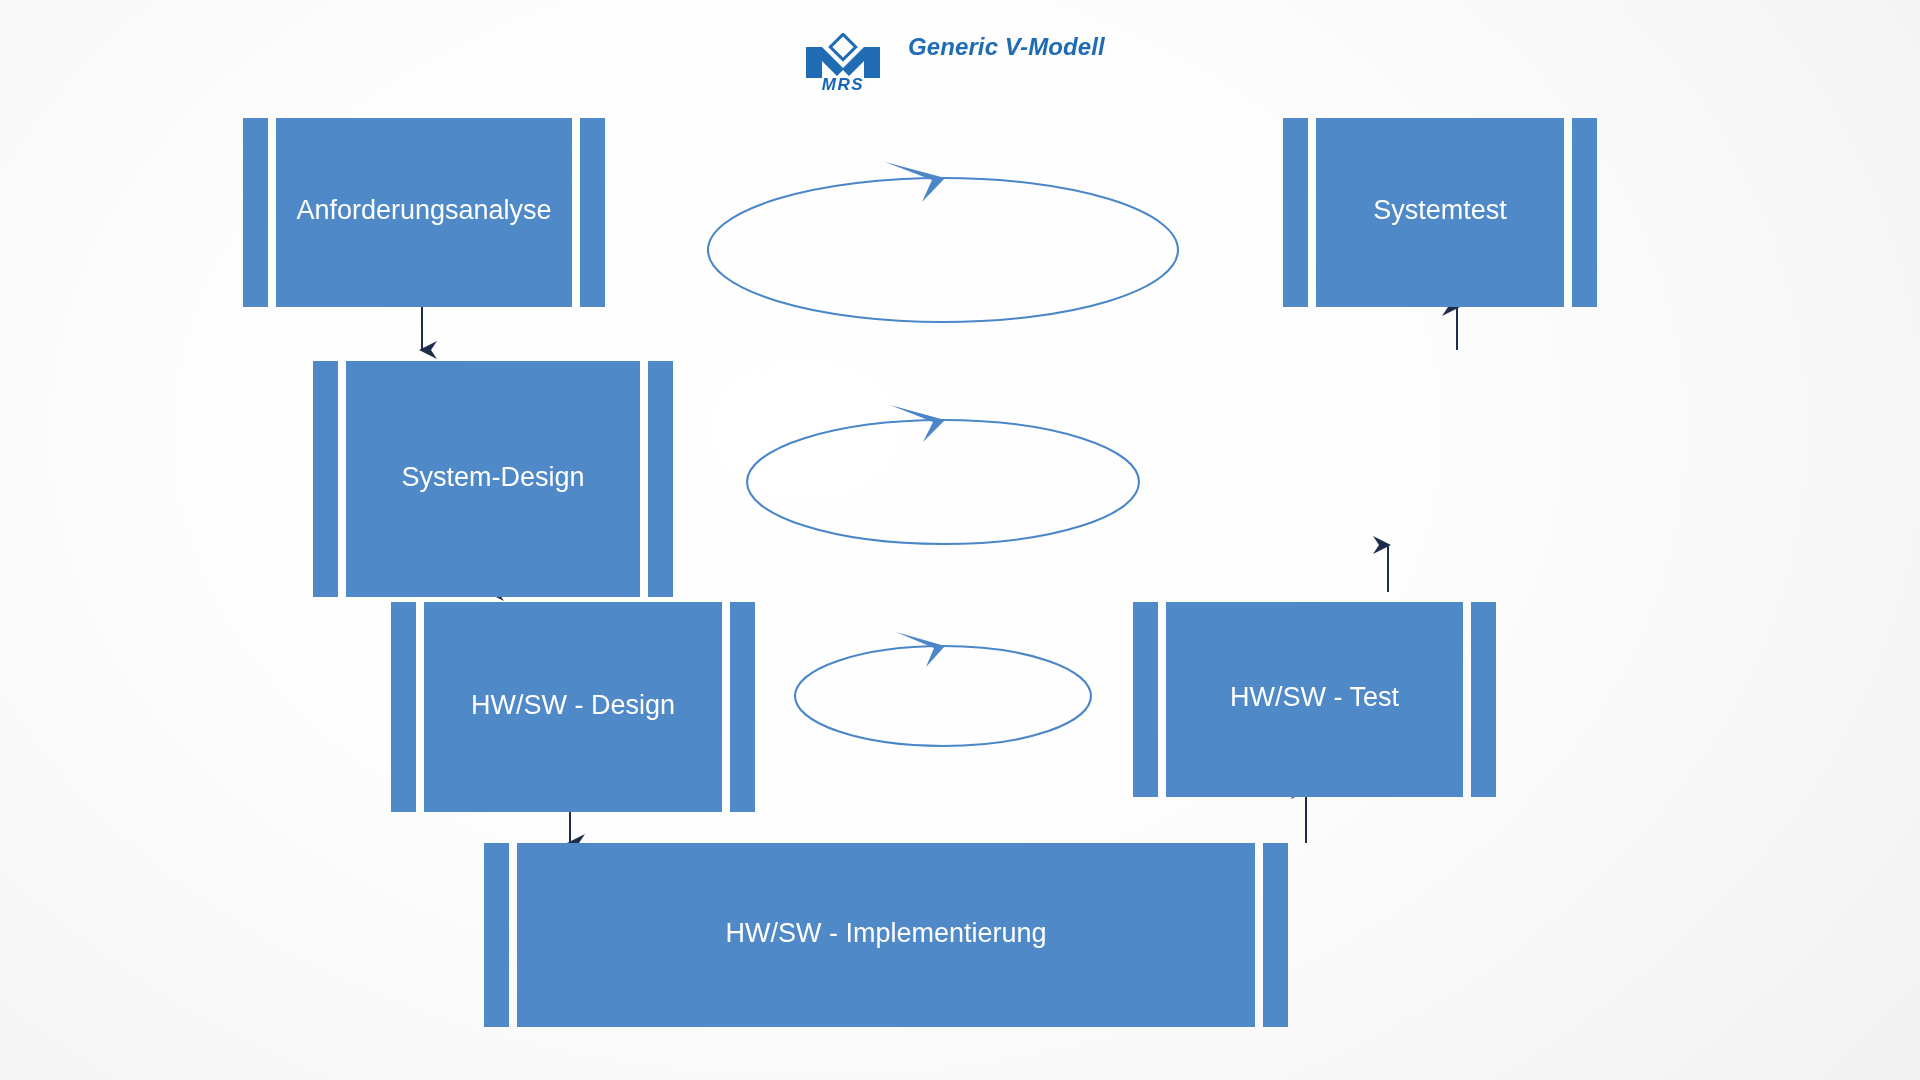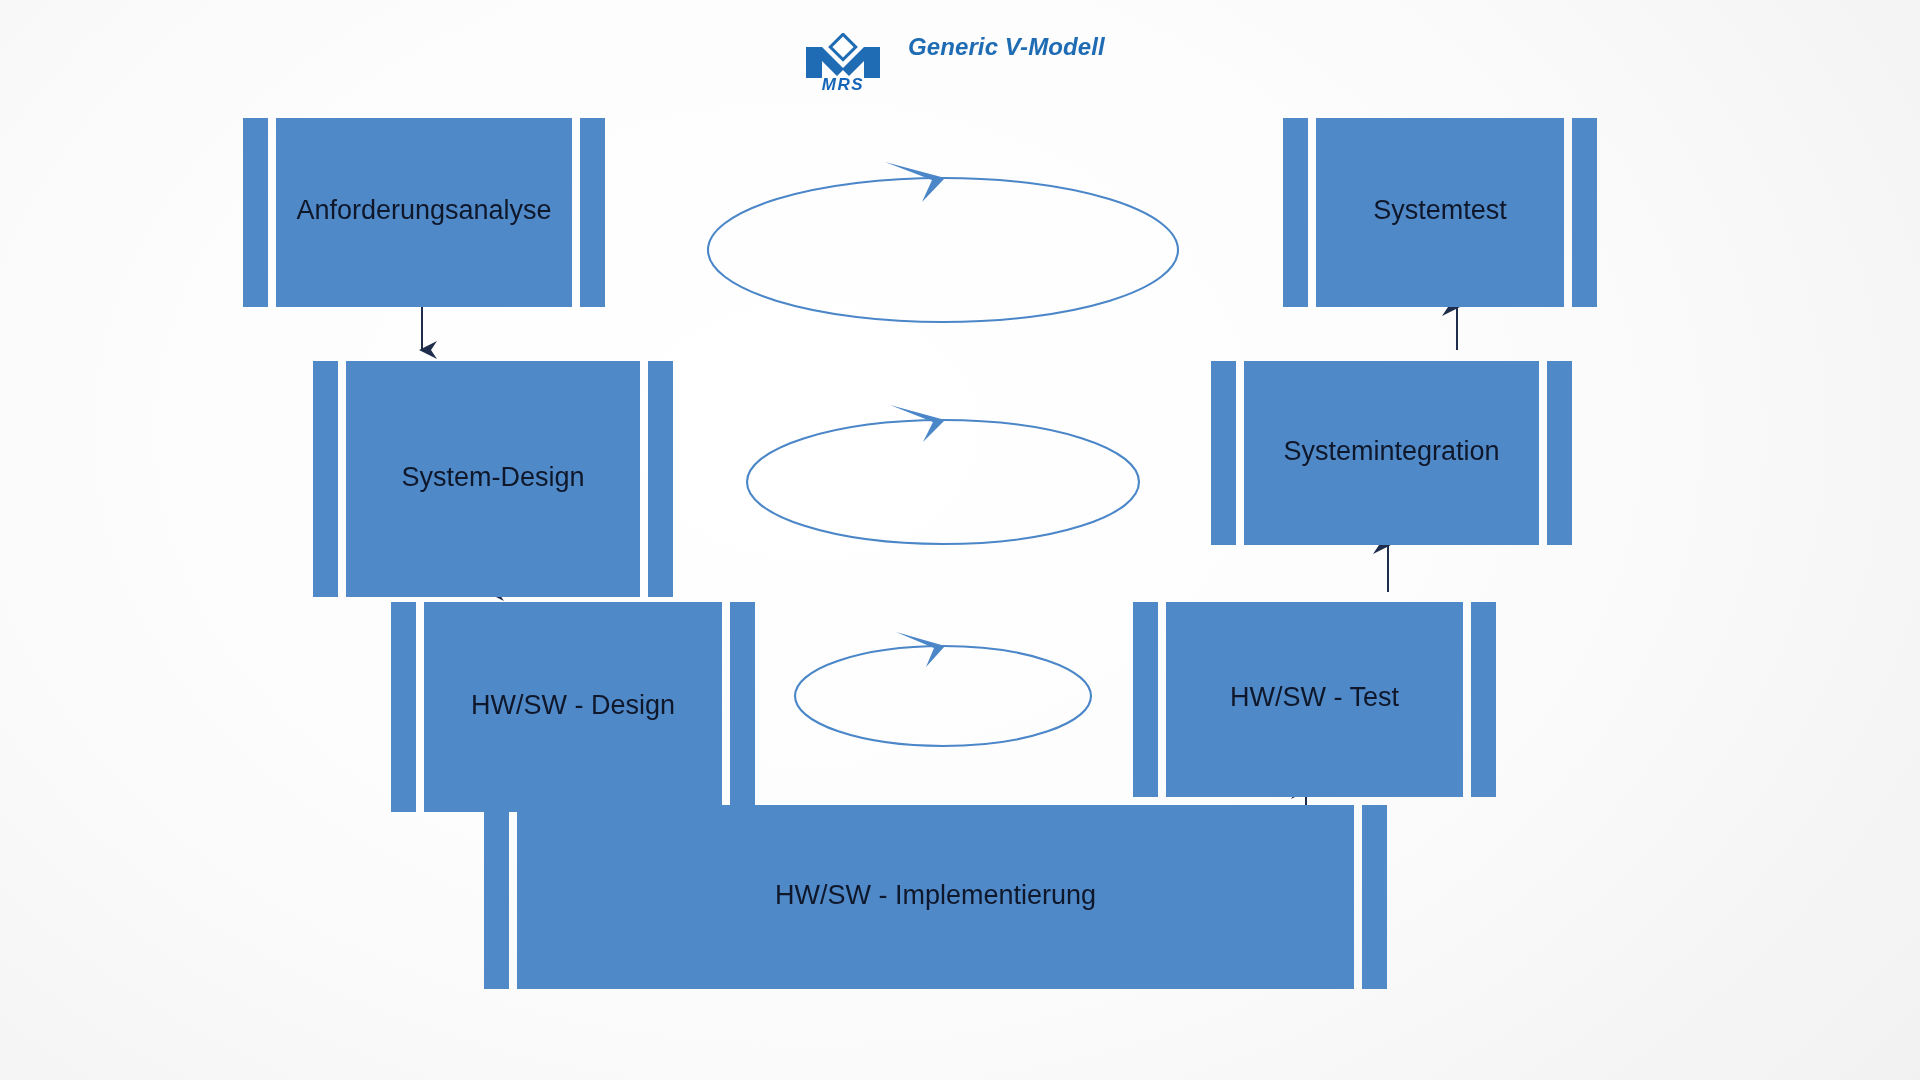--- a/index.html
+++ b/index.html
@@ -85,21 +85,21 @@
     top: 0;
     bottom: 0;
     left: 33px;
     right: 33px;
     background: #5089c8;
     display: flex;
     align-items: center;
     justify-content: center;
   }
   .box-label {
-    color: #0f172a;
+    color: #ffffff;
     font-family: "Liberation Sans", sans-serif;
     font-size: 27px;
     font-weight: normal;
     line-height: 1.2;
     text-align: right;
     white-space: nowrap;
     position: relative;
     top: -2px;
   }
 
@@ -184,43 +184,36 @@
   </div>
 
   <div class="stage-box" style="left:391px; top:602px; width:364px; height:210px;">
     <div class="box-strip left"></div>
     <div class="box-strip right"></div>
     <div class="box-main">
       <span class="box-label">HW/SW - Design</span>
     </div>
   </div>
 
-  <div class="stage-box" style="left:484px; top:805px; width:903px; height:184px;">
+  <div class="stage-box" style="left:484px; top:843px; width:804px; height:184px;">
     <div class="box-strip left"></div>
     <div class="box-strip right"></div>
     <div class="box-main">
       <span class="box-label">HW/SW - Implementierung</span>
     </div>
   </div>
 
   <div class="stage-box" style="left:1133px; top:602px; width:363px; height:195px;">
     <div class="box-strip left"></div>
     <div class="box-strip right"></div>
     <div class="box-main">
       <span class="box-label">HW/SW - Test</span>
     </div>
   </div>
 
-  <div class="stage-box" style="left:1211px; top:361px; width:361px; height:184px;">
-    <div class="box-strip left"></div>
-    <div class="box-strip right"></div>
-    <div class="box-main">
-      <span class="box-label">Systemintegration</span>
-    </div>
-  </div>
 
   <div class="stage-box" style="left:1283px; top:118px; width:314px; height:189px;text-decoration:underline;">
     <div class="box-strip left"></div>
     <div class="box-strip right"></div>
     <div class="box-main">
       <span class="box-label">Systemtest</span>
     </div>
   </div>
 
 </div>

